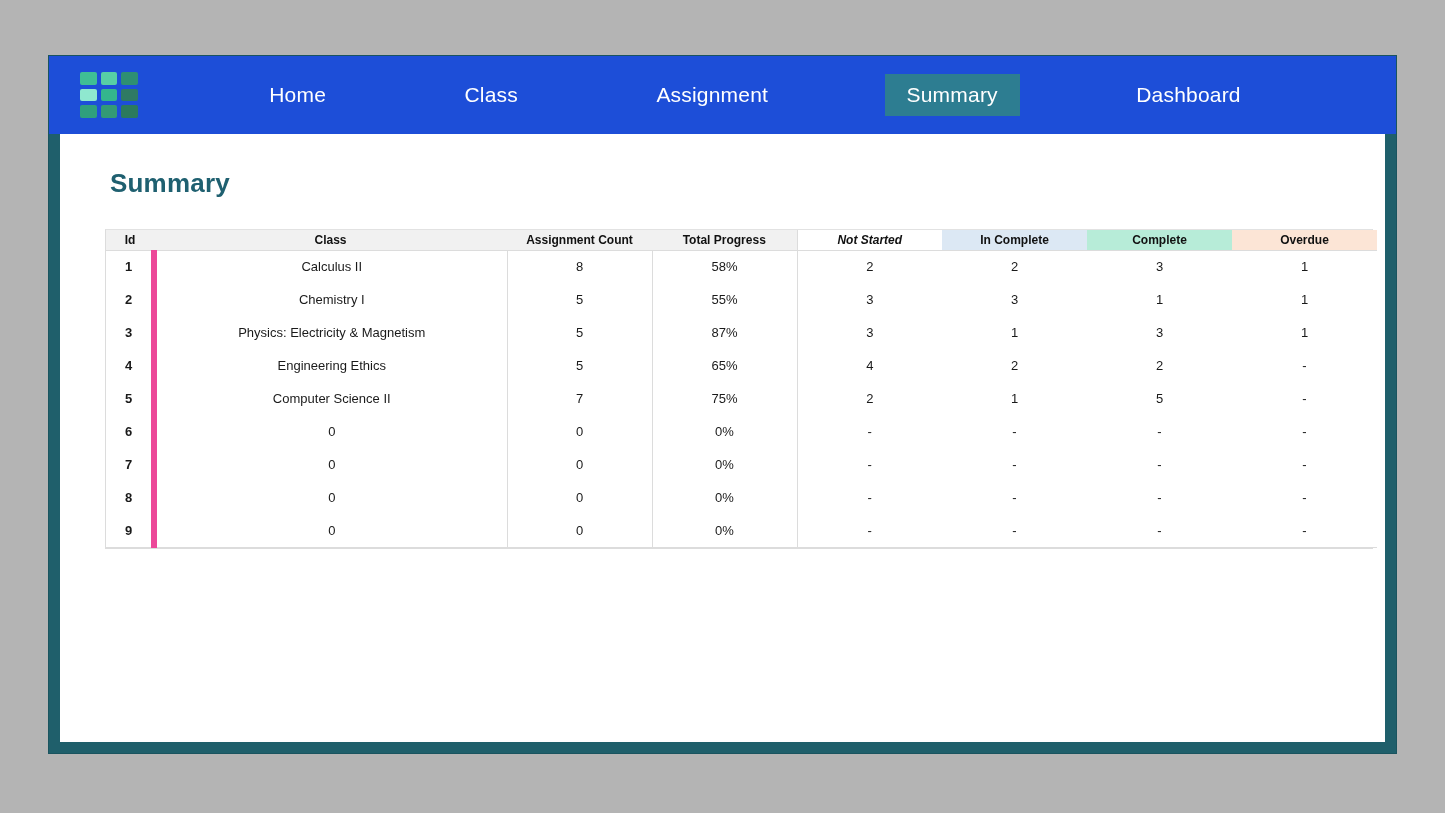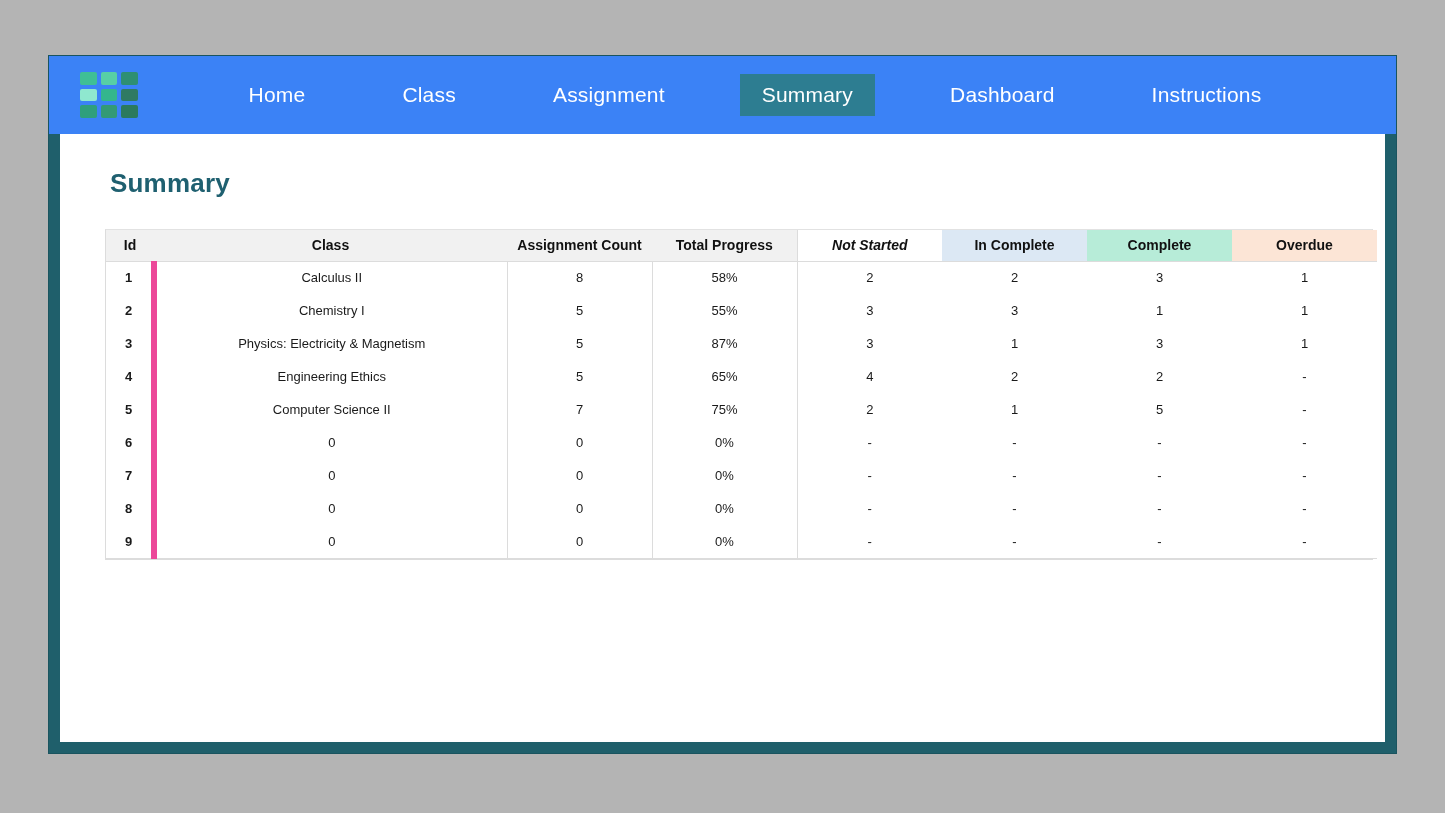--- a/index.html
+++ b/index.html
@@ -25,21 +25,21 @@
   }
 
   
   .navbar {
     height: 78px;
     width: 100%;
     margin-left: -11px;
     padding-left: 11px;
     padding-right: 11px;
     width: calc(100% + 22px);
-    background: #3b82f6;
+    background: #1d4ed8;
     display: flex;
     align-items: center;
   }
 
   .logo {
     width: 58px;
     height: 46px;
     margin-left: 20px;
     margin-right: 12px;
     display: grid;
@@ -103,22 +103,22 @@
 
   table.summary-table {
     width: 100%;
     border-collapse: collapse;
     table-layout: fixed;
     font-size: 13px;
     color: #1a1a1a;
   }
 
   table.summary-table thead th {
-    height: 31px;
-    font-size: 14px;
+    height: 20px;
+    font-size: 12px;
     font-weight: bold;
     text-align: center;
     background: #f1f1f1;
     border-bottom: 1px solid #dcdcdc;
     color: #111;
     padding: 0 4px;
   }
 
   th.col-id      { width: 48px;  }
   th.col-class   { width: 353px; }
@@ -171,21 +171,20 @@
         <i style="background: rgb(51, 154, 118);"></i>
         <i style="background: rgb(43, 122, 93);"></i>
       </div>
 
     <div class="nav-items" id="nav-list">
         <div class="nav-item">Home</div>
         <div class="nav-item">Class</div>
         <div class="nav-item">Assignment</div>
         <div class="nav-item active">Summary</div>
         <div class="nav-item">Dashboard</div>
-        <div class="nav-item">Instructions</div>
       </div>
 
   </div>
 
   <div class="page">
 
     <div class="page-title">Summary</div>
 
     <div class="table-wrap">
       <table class="summary-table">

